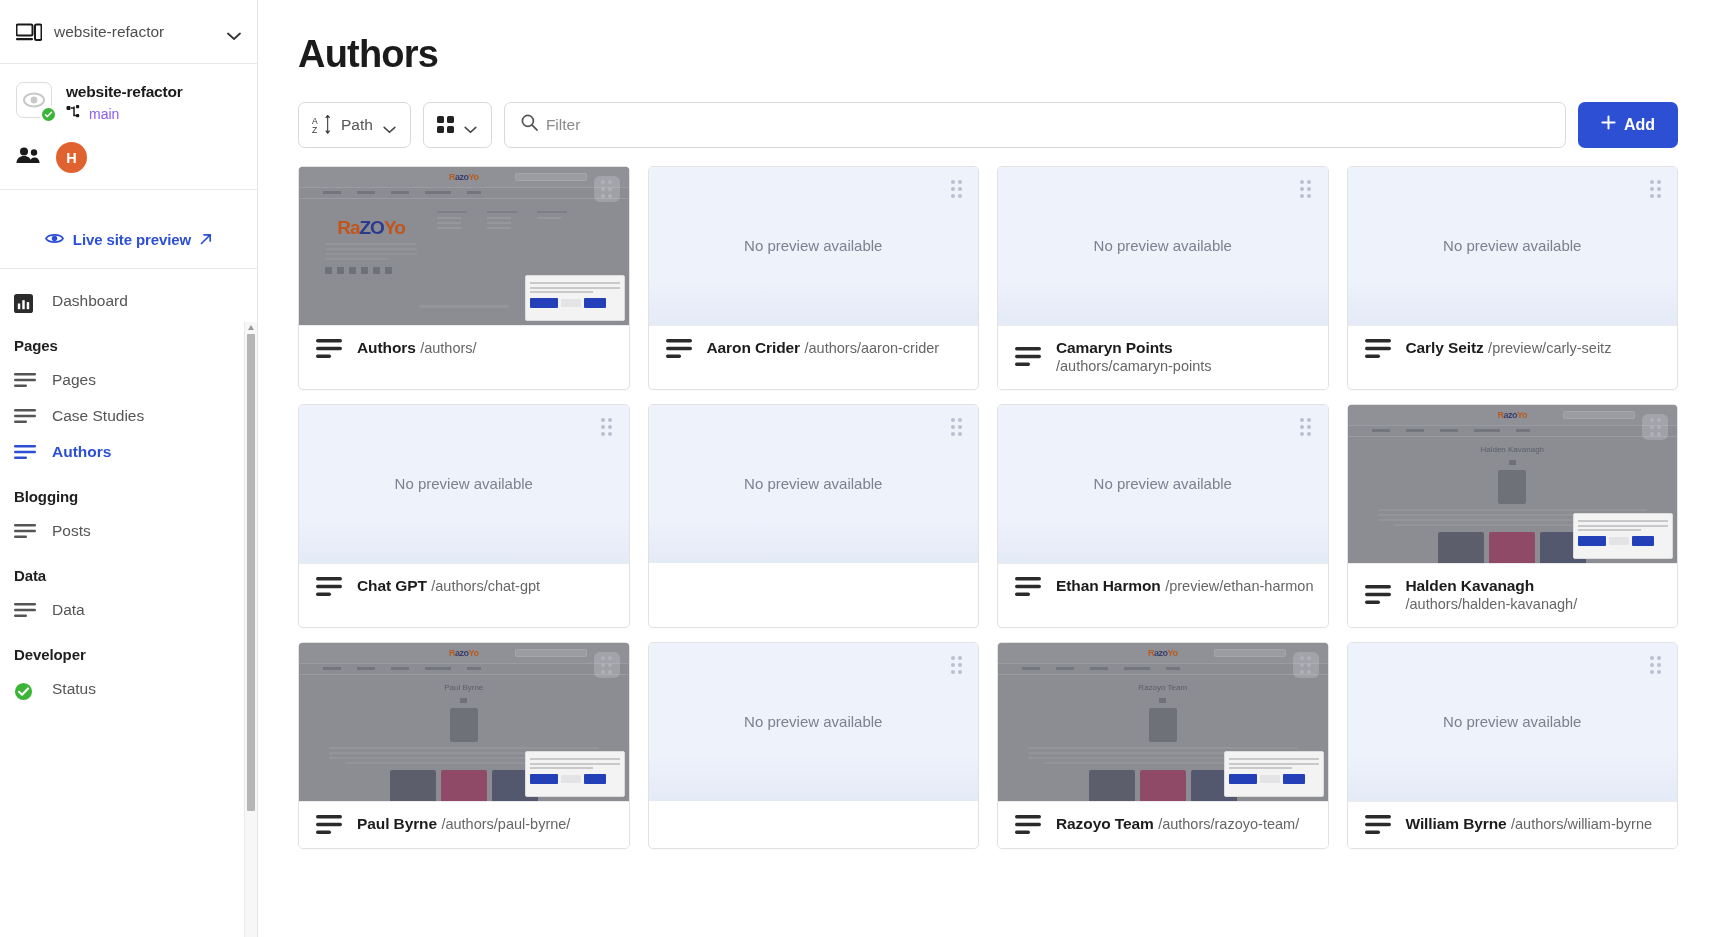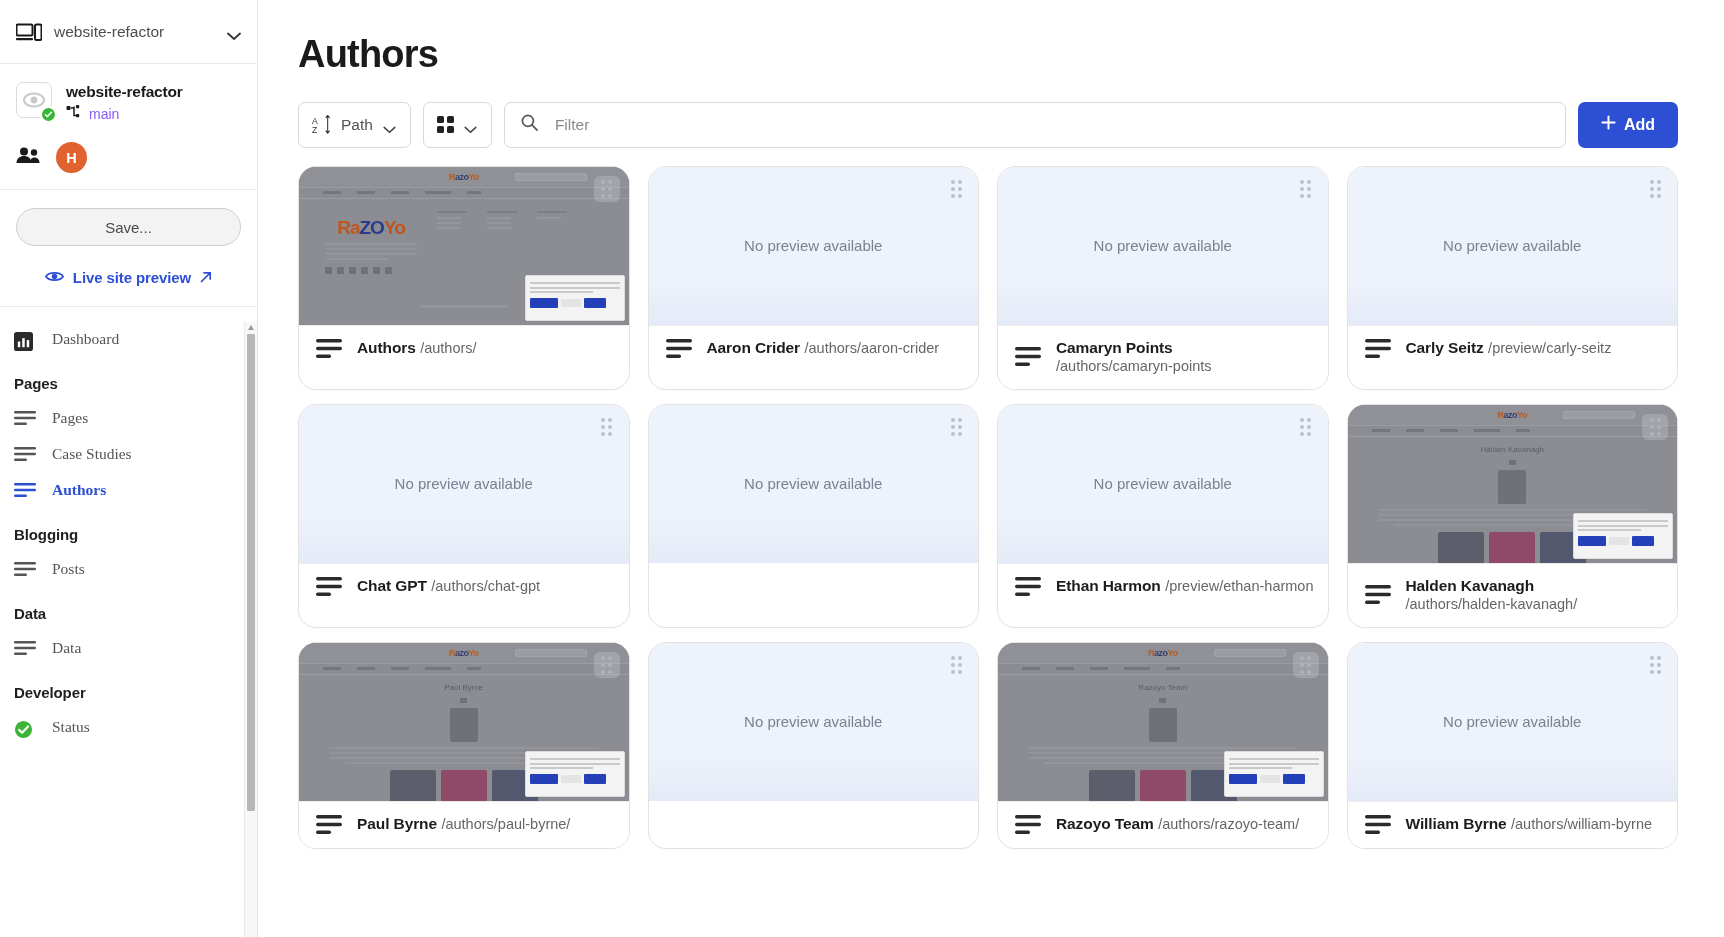--- a/index.html
+++ b/index.html
@@ -74,21 +74,21 @@
     height: 42px; margin-top: 10px; cursor: pointer; letter-spacing:-0.1px;
   }
 
   .sb-nav {
     flex: 1; border-top: 1px solid #e8e8e8; padding: 14px 0 0 0;
     position: relative; overflow: hidden;
   }
   .nav-item {
     display: flex; align-items: center; gap: 16px;
     padding: 9px 16px 9px 14px; cursor: pointer;
-    font-size: 15.5px; color: #555; font-family: Liberation Serif, serif;
+    font-size: 15.5px; color: #555;
   }
   .nav-item.active { color: #2c4fd4; font-weight: bold; }
   .nav-group {
     font-size: 15px; font-weight: bold; color: #1f1f1f;
     padding: 18px 16px 8px 14px; letter-spacing: -0.1px;
   }
   .lines-icon { width: 22px; height: 14px; flex: 0 0 22px; }
 
   .sb-scroll {
     position: absolute; right: 0px; top: 322px; width: 13px; bottom: 0;
@@ -118,21 +118,21 @@
   .tb-btn {
     height: 46px; border: 1px solid #d8d8d8; border-radius: 7px;
     background: #fff; display: flex; align-items: center; gap: 10px;
     padding: 0 13px; cursor: pointer; color: #555; font-size: 15.5px;
     font-family: inherit;
   }
   .az-icon { width: 19px; height: 19px; flex:0 0 19px;}
   .grid-icon { width: 17px; height: 17px; flex:0 0 17px;}
   .search-wrap {
     flex: 1; height: 46px; border: 1px solid #d8d8d8; border-radius: 7px;
-    display: flex; align-items: center; gap: 17px; padding: 0 16px; background:#fff;
+    display: flex; align-items: center; gap: 8px; padding: 0 16px; background:#fff;
   }
   .search-wrap input {
     border: none; outline: none; flex: 1; font-size: 15.5px;
     color: #333; font-family: inherit; background: transparent;
   }
   .search-wrap input::placeholder { color: #8a8a8a; }
   .add-btn {
     height: 46px; min-width: 100px; border-radius: 7px; border: none;
     background: #2c4fd4; color: #fff; font-size: 16px; font-weight: bold;
     display: flex; align-items: center; justify-content: center; gap: 8px;
@@ -140,21 +140,21 @@
   }
 
   
   .grid {
     margin-top: 18px;
     display: grid;
     grid-template-columns: repeat(4, 1fr);
     gap: 14px 18px;
   }
   .card {
-    border: 1px solid #e2e2e2; border-radius: 18px; overflow: hidden;
+    border: 1px solid #e2e2e2; border-radius: 5px; overflow: hidden;
     background: #fff; cursor: pointer; position: relative;
     box-shadow: 0 1px 1px rgba(0,0,0,0.02);
   }
   .card-preview {
     height: 158px; position: relative; overflow: hidden;
     background: linear-gradient(180deg,#eef2fb 0%,#eef2fb 70%,#e4eaf7 100%);
     display: flex; align-items: center; justify-content: center;
   }
   .no-preview { color: #7b8190; font-size: 15px; }
   .card-preview.has-shot { background: #87898f; align-items: flex-start; justify-content: flex-start; }
@@ -271,21 +271,20 @@
             <circle cx="18" cy="5.5" r="3.2" fill="#1a1a1a"></circle>
             <path d="M0.5 16 C0.5 11.3 4 9 8 9 C12 9 15.5 11.3 15.5 16 Z" fill="#1a1a1a"></path>
             <path d="M14 16 C14 12.3 16 10.5 18.5 10.5 C21 10.5 23.5 12.3 23.5 16 Z" fill="#1a1a1a"></path>
           </svg>
         </span>
         <span class="avatar">H</span>
       </div>
     </div>
 
     <div class="sb-actions">
-      <button class="save-btn">Save...</button>
       <div class="preview-link">
         <span>
           <svg viewBox="0 0 20 13" width="19" height="13">
             <path d="M1 6.5 C4 1.5 16 1.5 19 6.5 C16 11.5 4 11.5 1 6.5 Z" fill="none" stroke="#2c4fd4" stroke-width="1.8"></path>
             <circle cx="10" cy="6.5" r="2.9" fill="#2c4fd4"></circle>
           </svg>
         </span>
         <span>Live site preview</span>
         <span>
           <svg viewBox="0 0 12 12" width="12" height="12">

